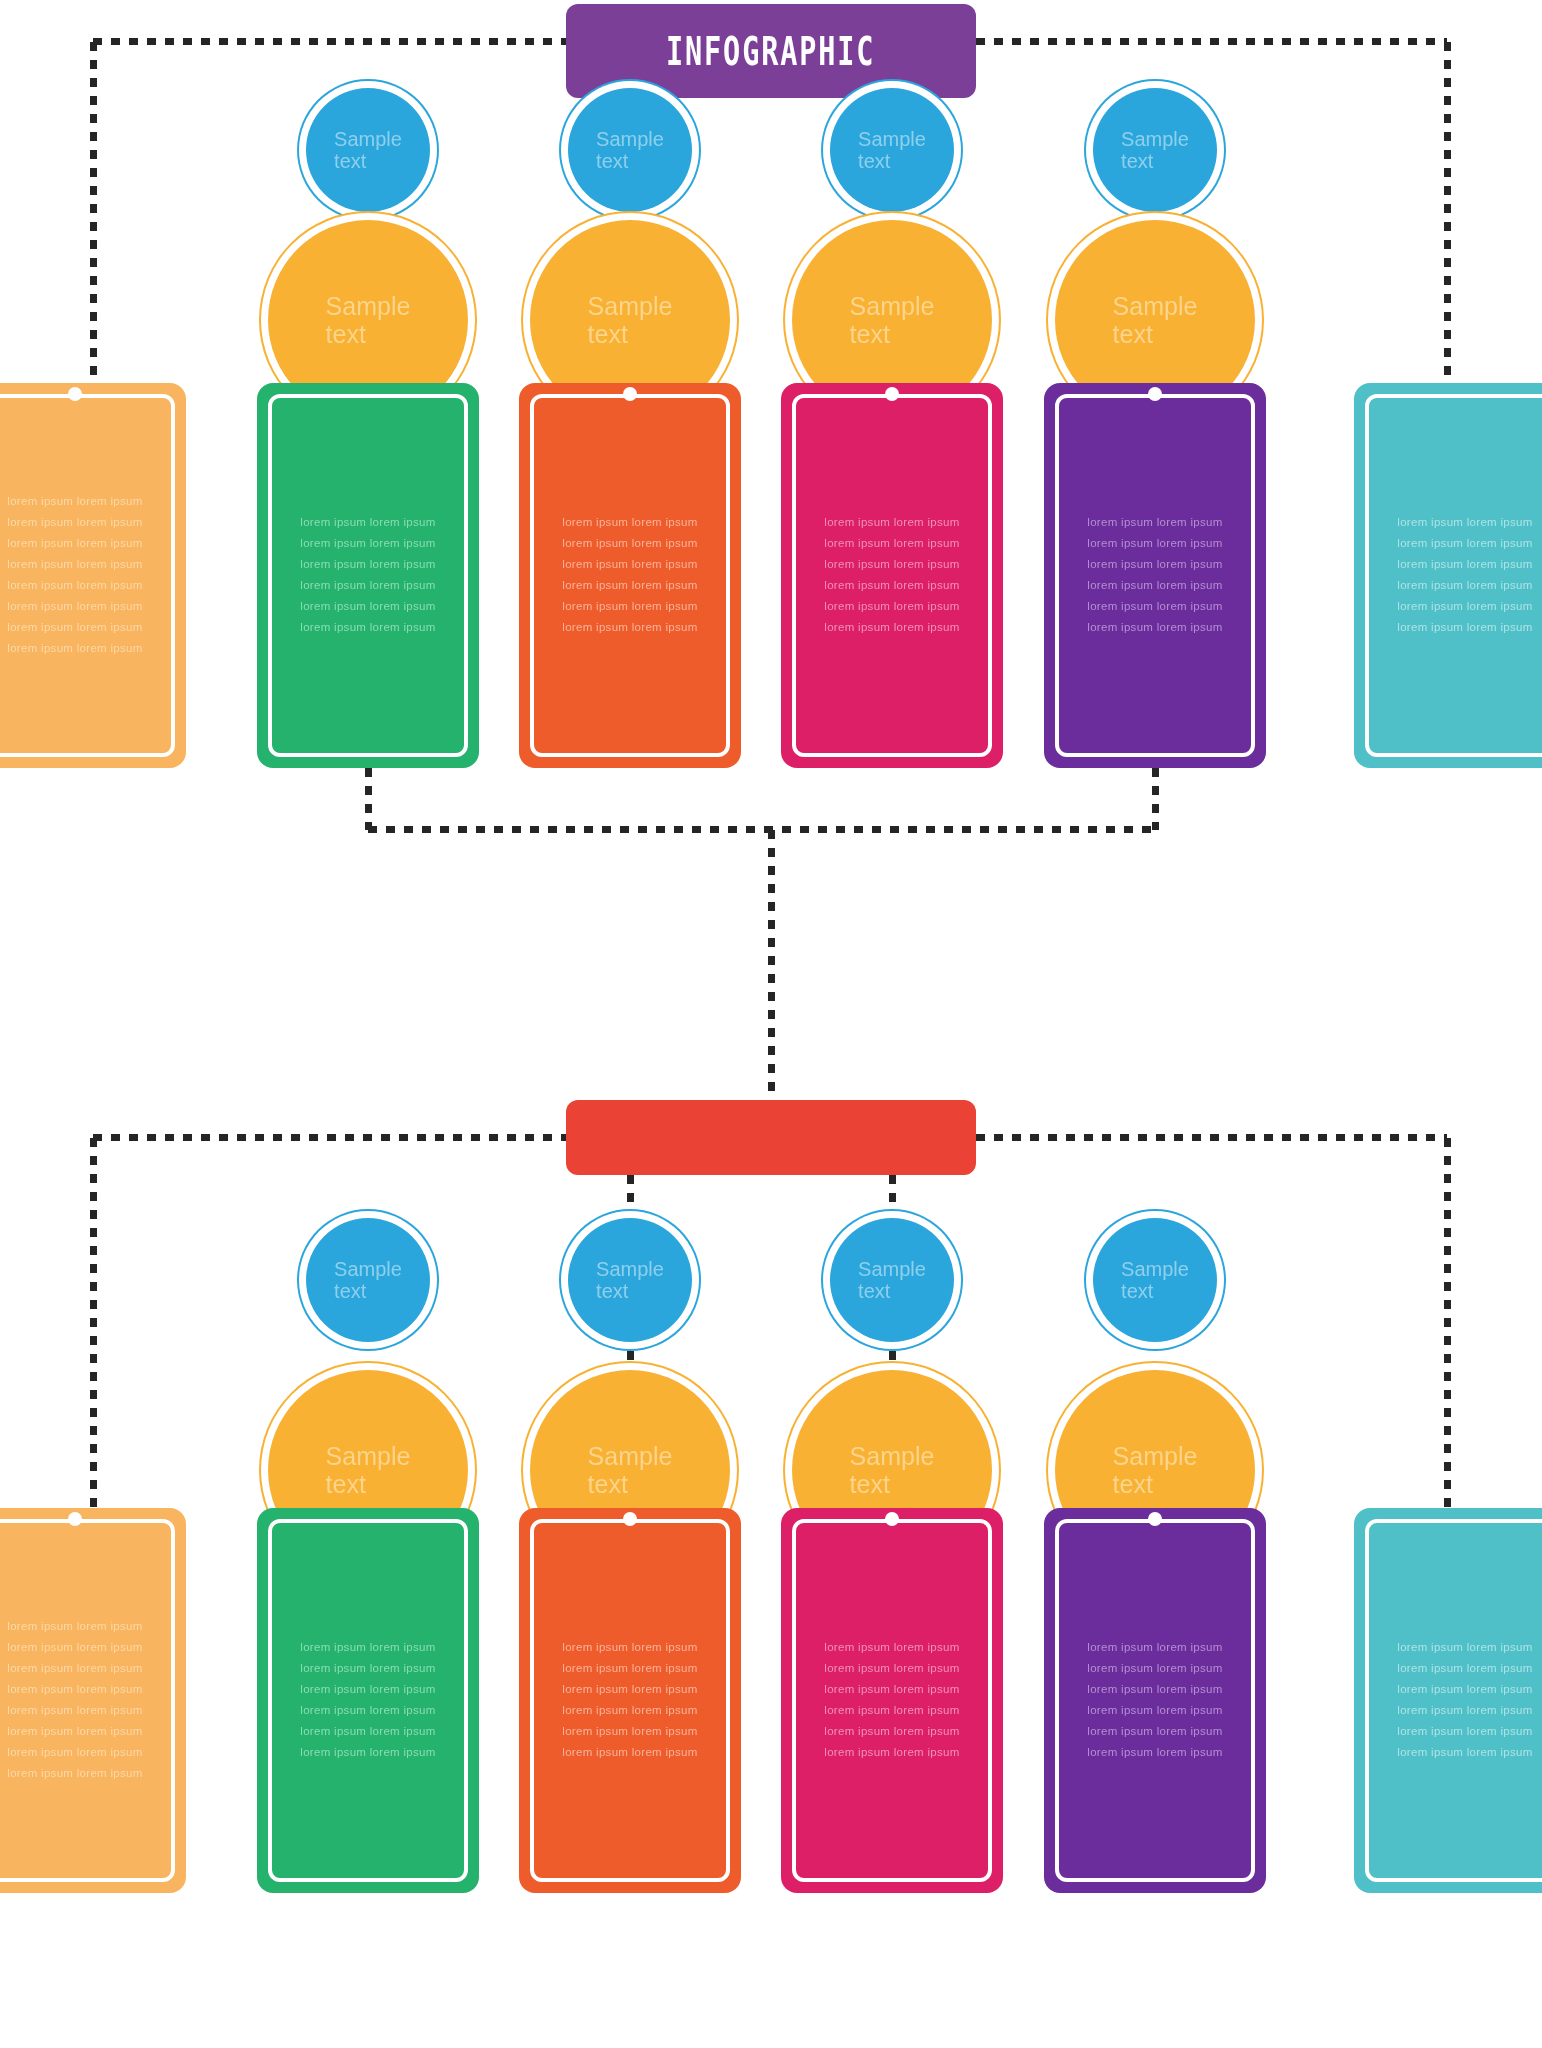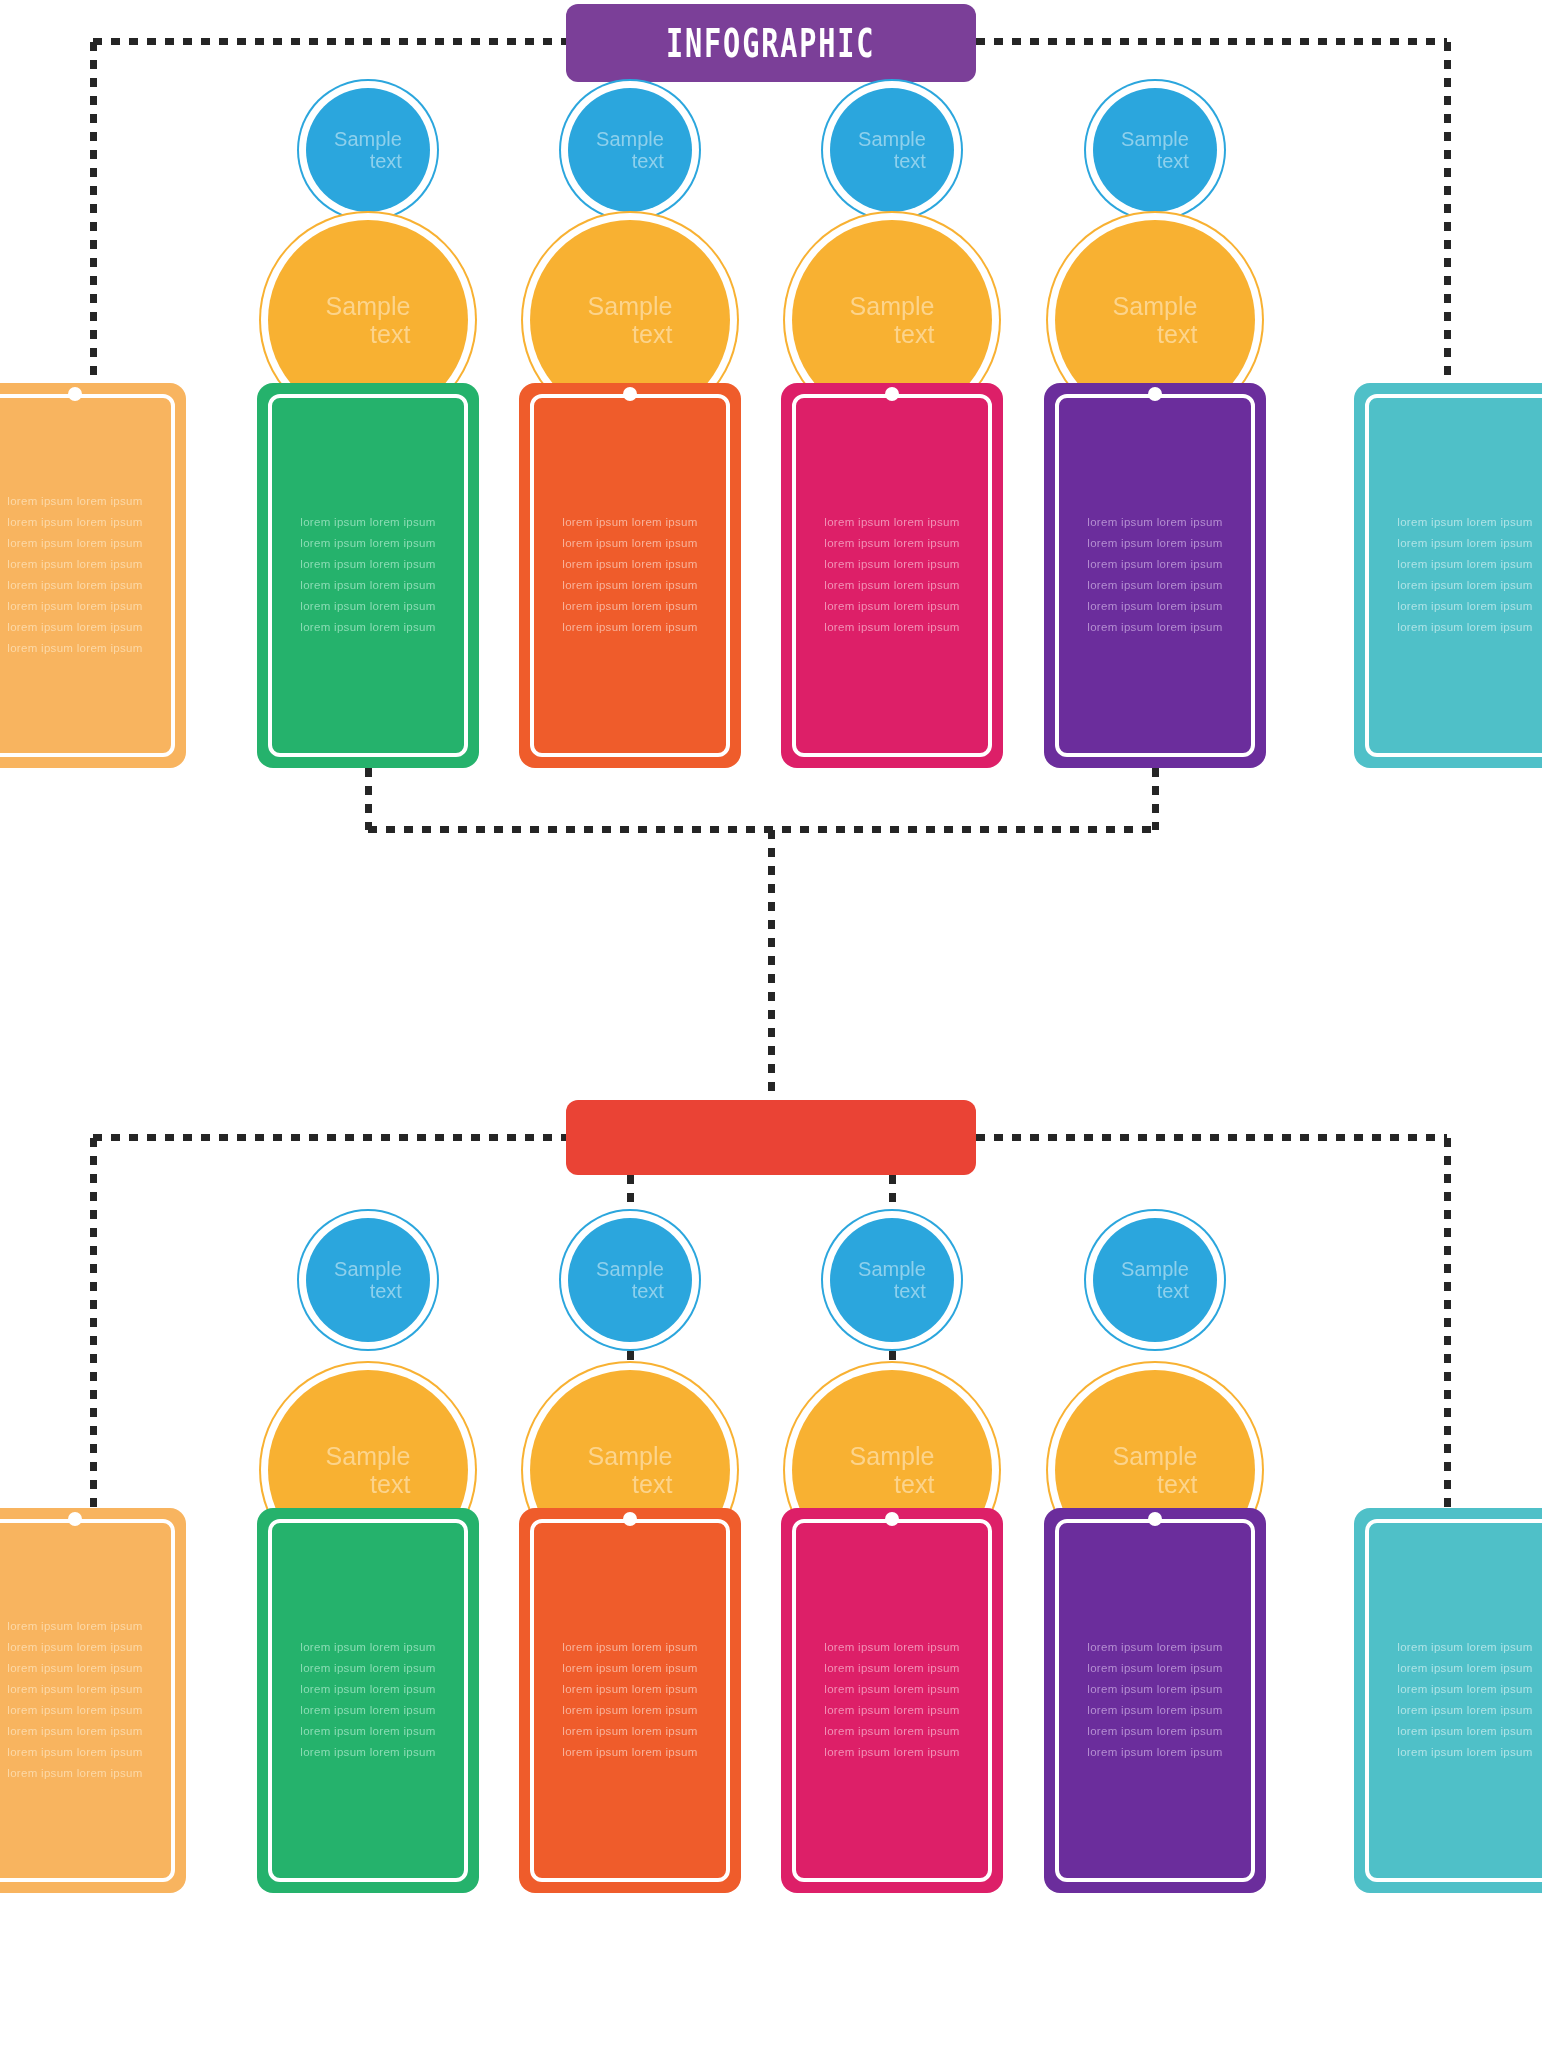--- a/index.html
+++ b/index.html
@@ -12,39 +12,39 @@
   .dash-v { position:absolute; width:7px; background-image:linear-gradient(to bottom,#252525 0,#252525 9px,transparent 9px,transparent 18px); background-size:7px 18px; }
   .dash-h { position:absolute; height:7px; background-image:linear-gradient(to right,#252525 0,#252525 9px,transparent 9px,transparent 18px); background-size:18px 7px; }
 
   
   .banner { position:absolute; border-radius:12px; display:flex; align-items:center; justify-content:center; }
   .banner-title { color:#ffffff; font-size:31px; letter-spacing:2px; font-weight:bold;
                   font-family:"DejaVu Sans Mono", monospace; transform:scaleY(1.25) scaleX(0.92); }
 
   
   .circ { position:absolute; border-radius:50%; display:flex; align-items:center; justify-content:center;
-          text-align:right; line-height:1.12; }
+          text-align:left; line-height:1.12; }
   .circ-blue { background:#2ba6dd; box-shadow:0 0 0 7px #ffffff, 0 0 0 9px #2ba6dd; color:#8ed0ec; }
   .circ-orange { background:#f8b132; box-shadow:0 0 0 7px #ffffff, 0 0 0 9px #f8b132; color:#fcd48c; }
   .circ span { display:block; font-weight:400; }
 
   
   .card { position:absolute; border-radius:16px; }
   .card-inner { position:absolute; left:11px; right:11px; top:11px; bottom:11px;
                 border:4px solid #ffffff; border-radius:12px;
                 display:flex; align-items:center; justify-content:center; }
   .card-text { text-align:center; font-size:11.5px; line-height:1.82; letter-spacing:.3px; white-space:pre-line; }
   .card-dot { position:absolute; width:14px; height:14px; border-radius:50%; background:#ffffff; top:4px; left:50%; margin-left:-7px; }
 </style>
 </head>
 <body>
 
 <div class="canvas">
     <div style="position: absolute; left: 0px; top: 0px; width: 0px; height: 0px;"></div>
-    <div class="banner" style="left: 566px; top: 4px; width: 410px; height: 78px; background: rgb(123, 63, 152);">
+    <div class="banner" style="left: 566px; top: 4px; width: 410px; height: 94px; background: rgb(123, 63, 152);">
       <div class="banner-title">INFOGRAPHIC</div>
     </div>
     <div class="dash-h" style="left: 93px; top: 38px; width: 473px;"></div>
     <div class="dash-h" style="left: 976px; top: 38px; width: 471px;"></div>
     <div class="dash-v" style="left: 89.5px; top: 41.5px; height: 347px;"></div>
     <div class="dash-v" style="left: 1443.5px; top: 41.5px; height: 347px;"></div>
     <div class="dash-v" style="left: 626.5px; top: 79px; height: 0px;"></div>
     <div class="dash-v" style="left: 888.5px; top: 79px; height: 0px;"></div>
     <div class="dash-v" style="left: 626.5px; top: 221px;"></div>
     <div class="dash-v" style="left: 888.5px; top: 221px;"></div>

